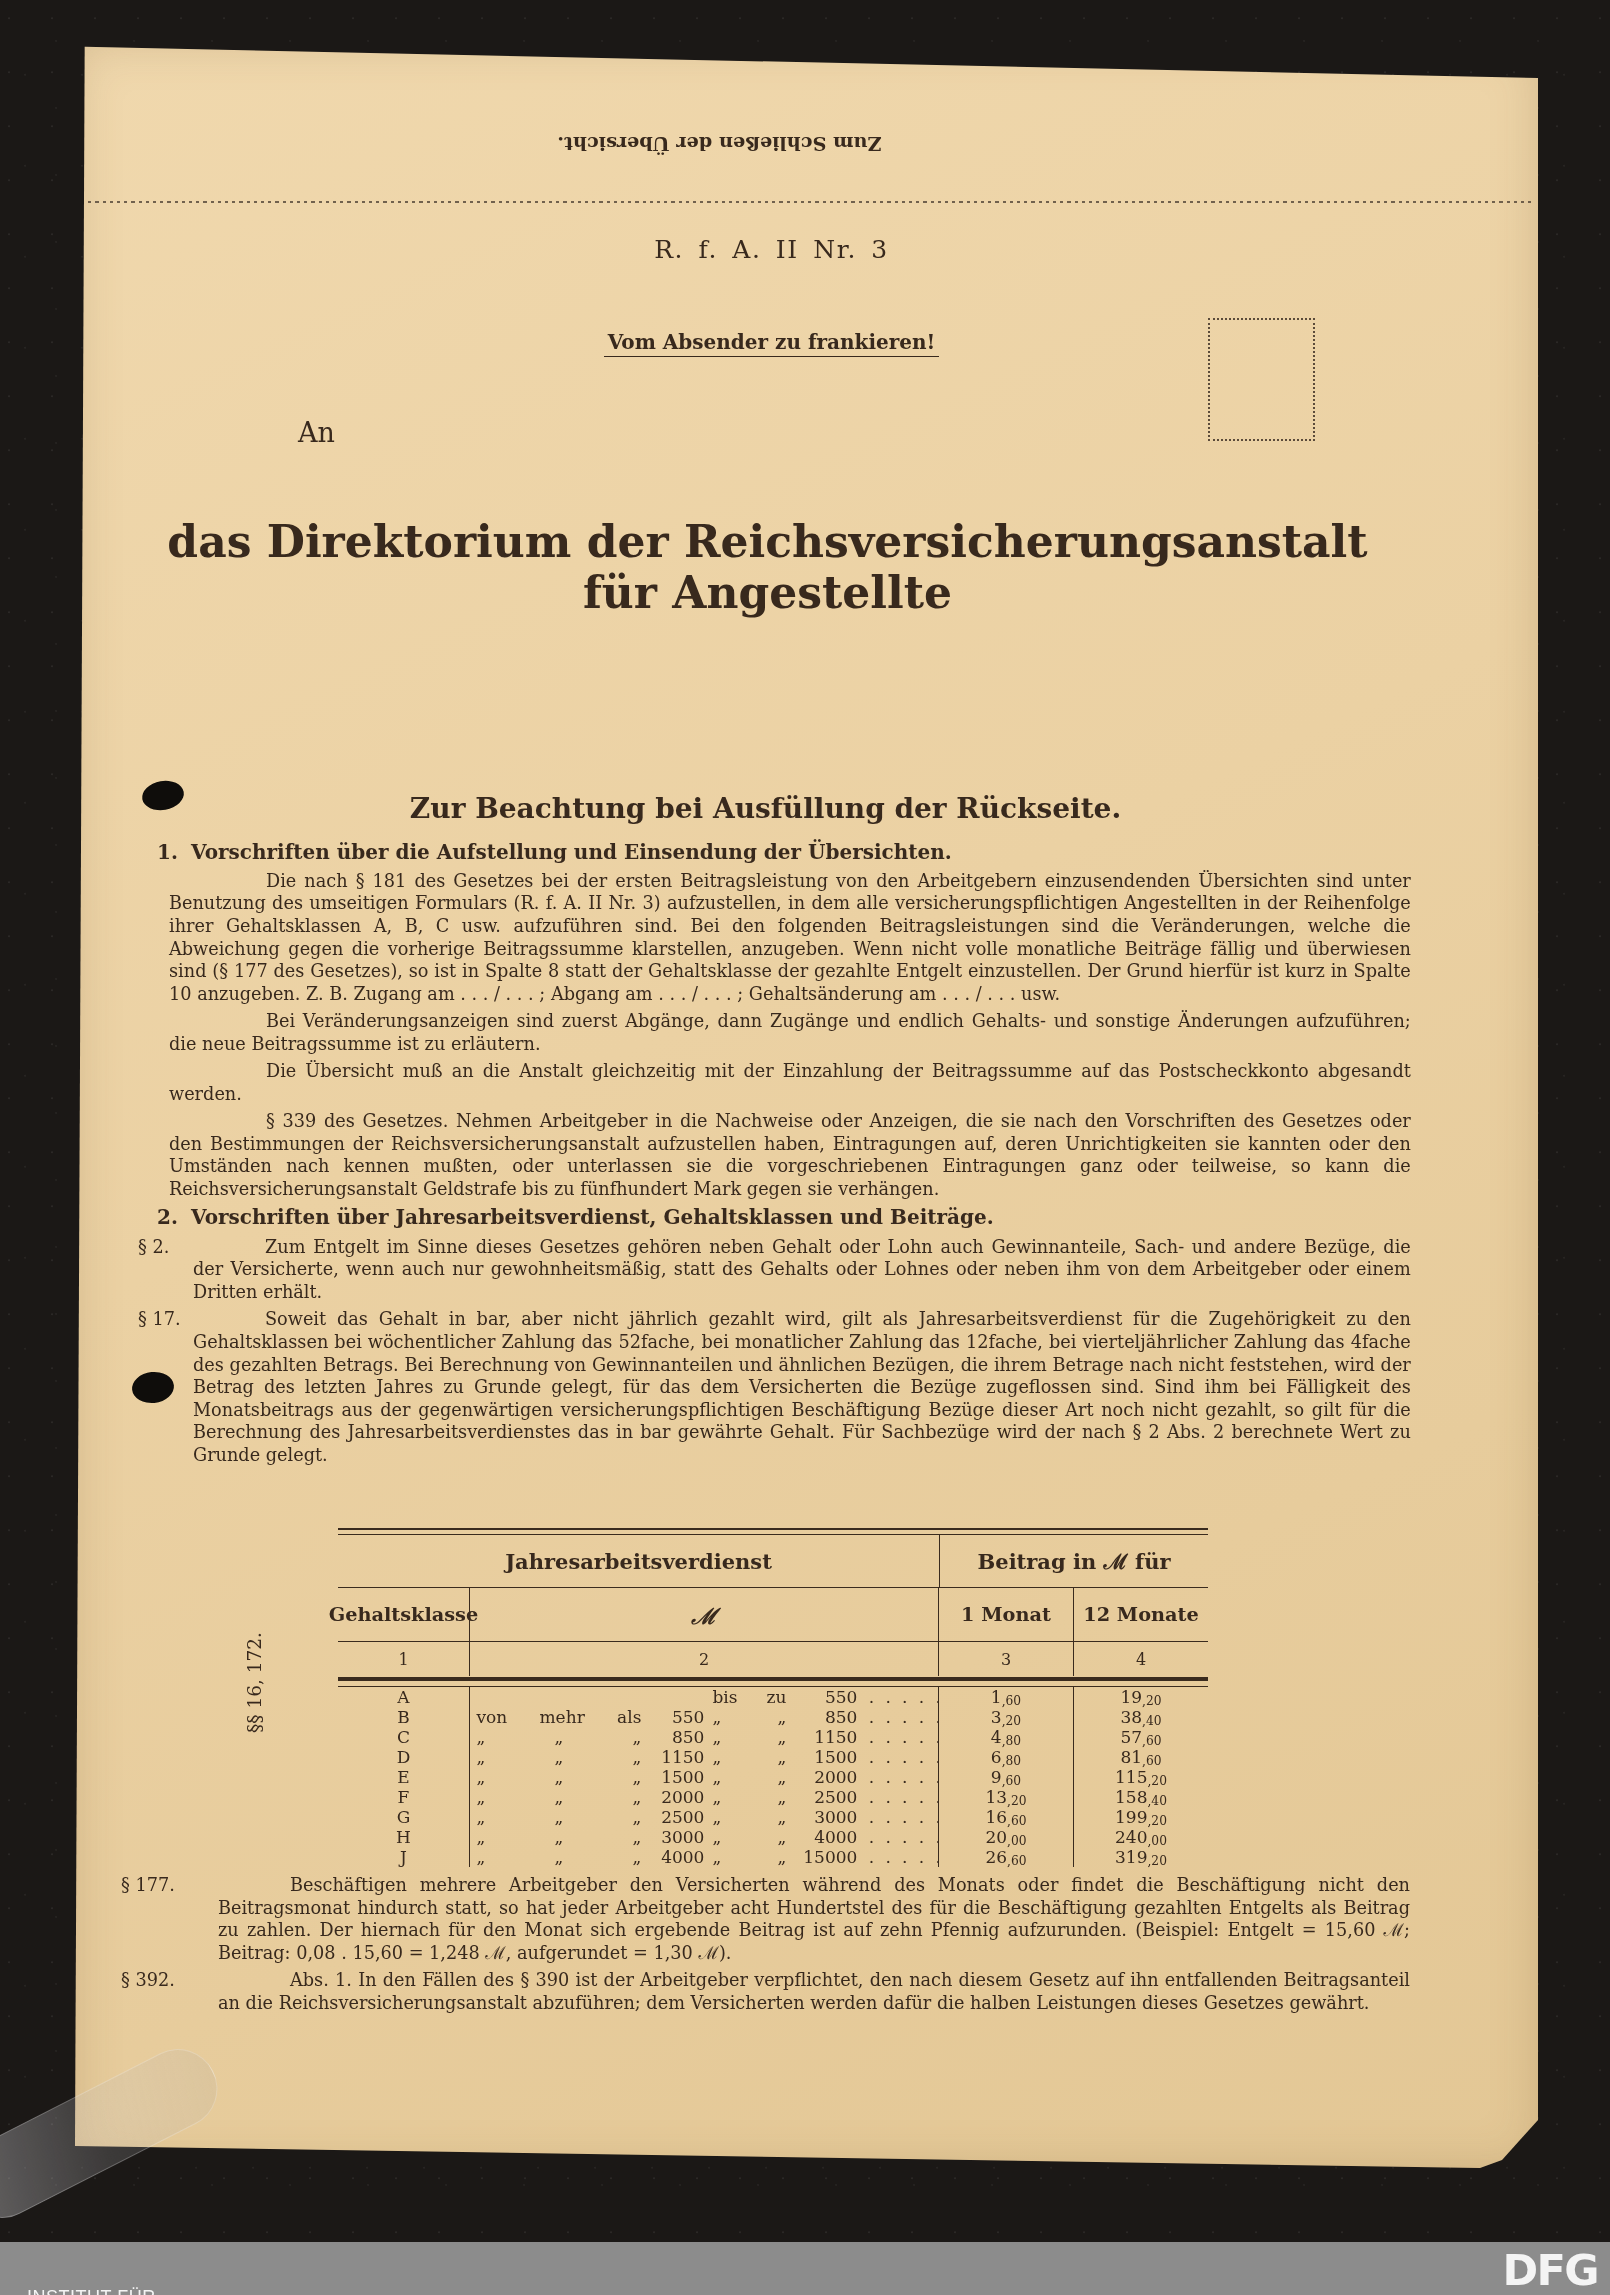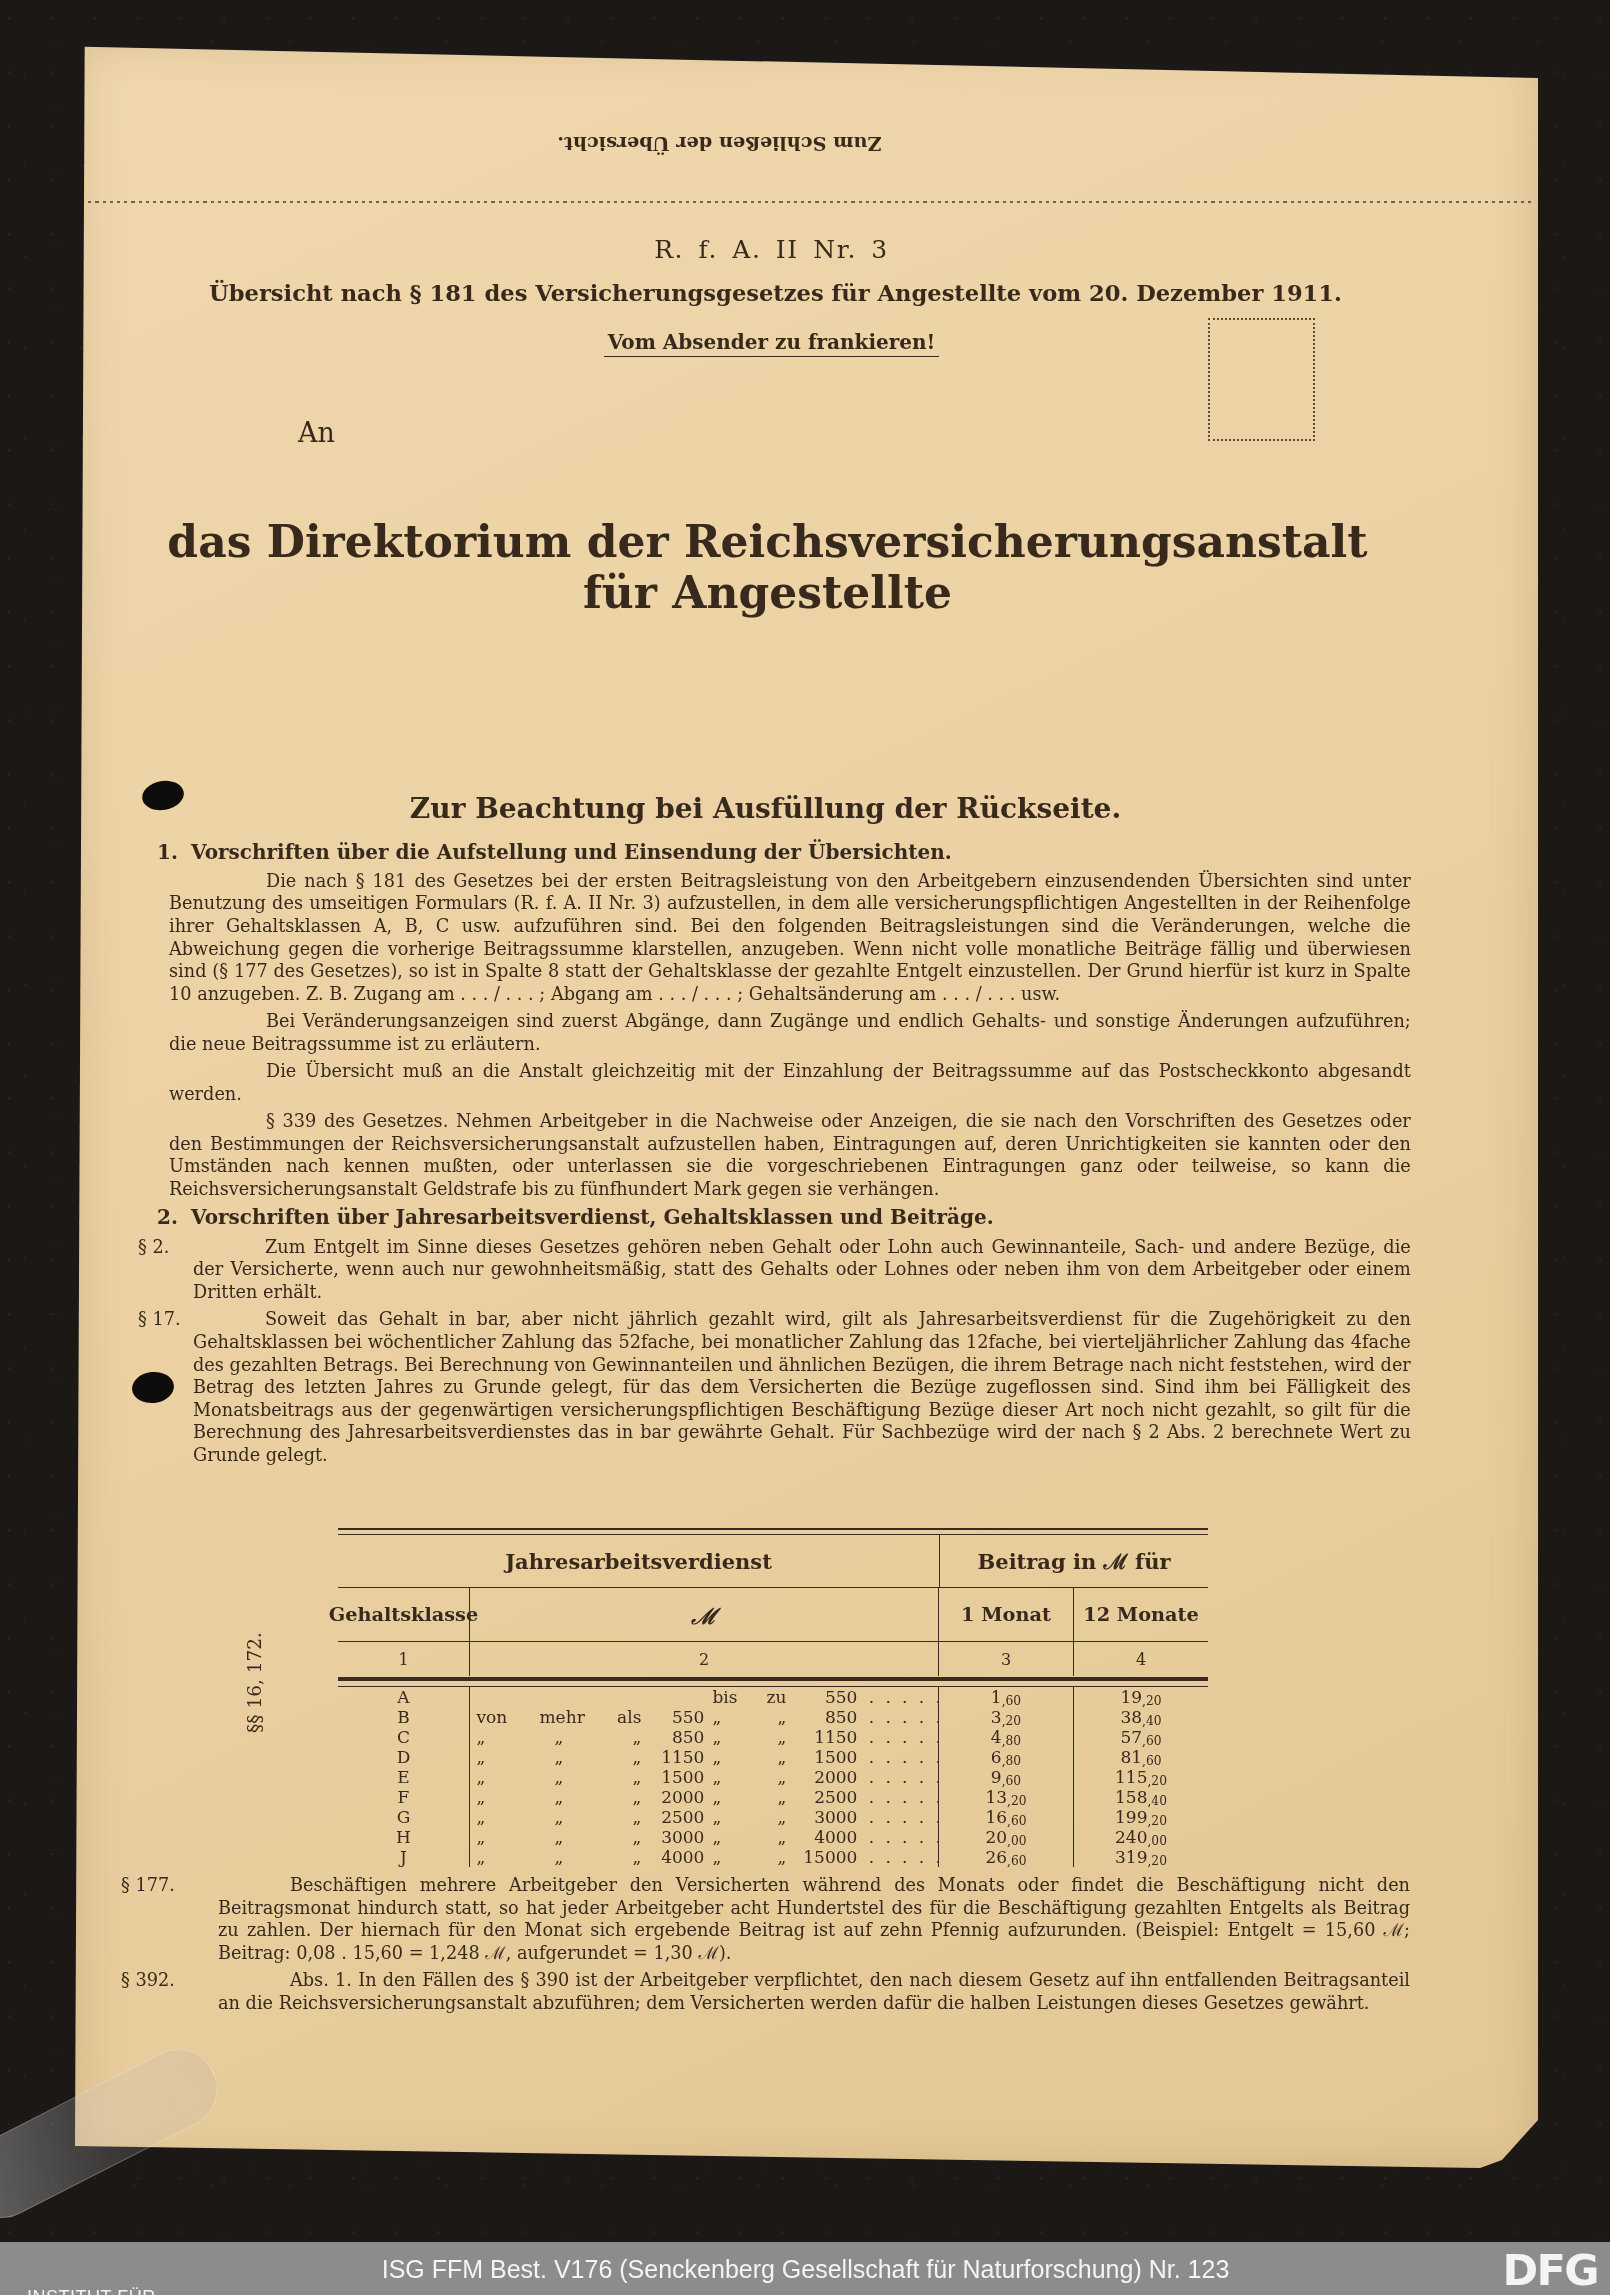--- a/index.html
+++ b/index.html
@@ -101,21 +101,20 @@
     font-size:43px;font-weight:bold;letter-spacing:-1.6px;}
 </style>
 </head>
 <body>
 
 <div class="stage">
   <div class="paper">
     <div class="flip-note">Zum Schließen der Übersicht.</div>
     <div class="perf-line"></div>
     <div class="form-no">R. f. A. II Nr. 3</div>
-    <div class="doc-title">Übersicht nach § 181 des Versicherungsgesetzes für Angestellte vom 20. Dezember 1911.</div>
     <div class="frank-wrap">
       <span class="frank">Vom Absender zu frankieren!</span>
     </div>
     <div class="stamp-box"></div>
     <div class="salutation">An</div>
     <div class="addressee">das Direktorium der Reichsversicherungsanstalt für Angestellte</div>
     <div class="hole hole1"></div>
     <div class="hole hole2"></div>
 
     <div class="content">
@@ -375,17 +374,16 @@
   </div>
 
   <div class="strip"></div>
 
   <div class="bar">
     <div class="inst">
       <div class="i1">INSTITUT FÜR</div>
       <div class="i2">STADTGESCHICHTE</div>
       <div class="i3">FRANKFURT AM MAIN</div>
     </div>
-    <div class="ref">ISG FFM Best. V176 (Senckenberg Gesellschaft für Naturforschung) Nr. 123</div>
     <div class="dfg">DFG</div>
   </div>
 </div>
 
 
 </body></html>

